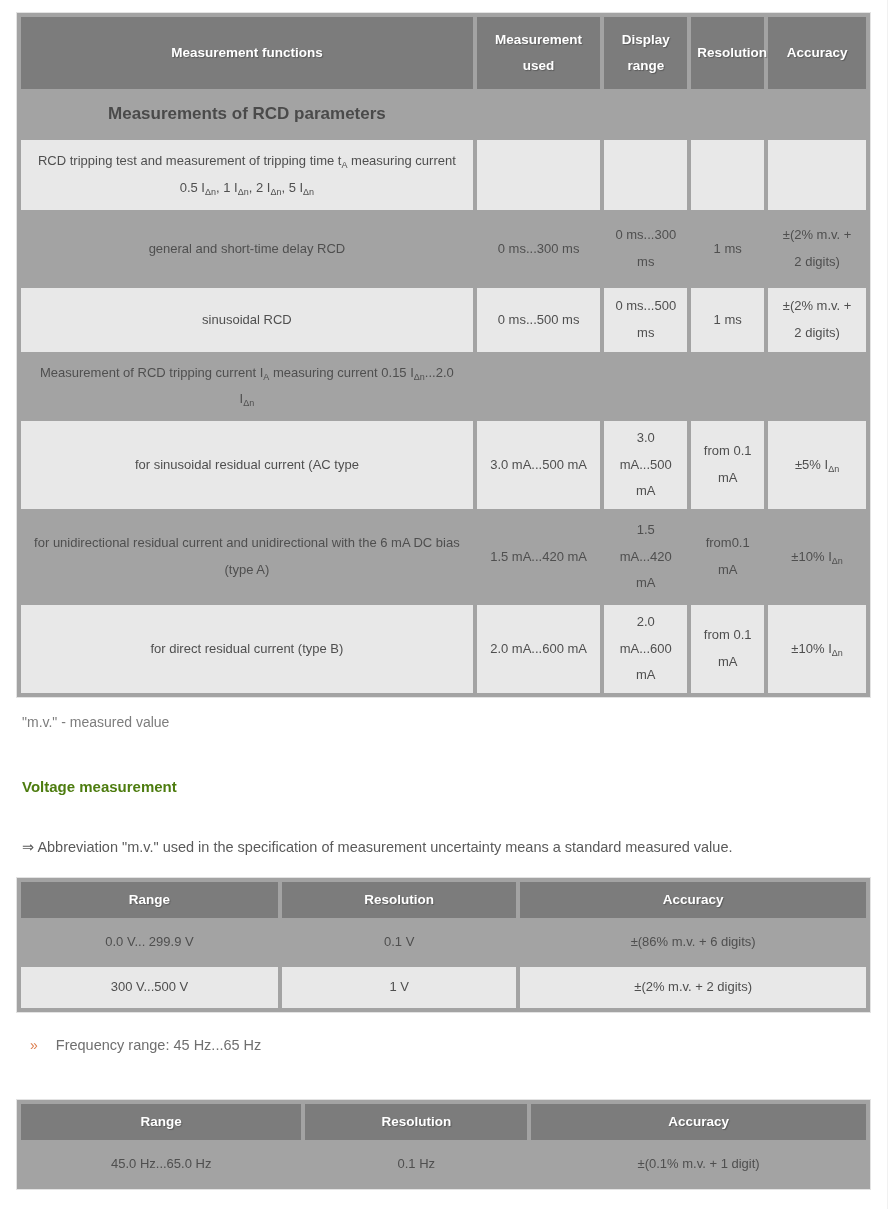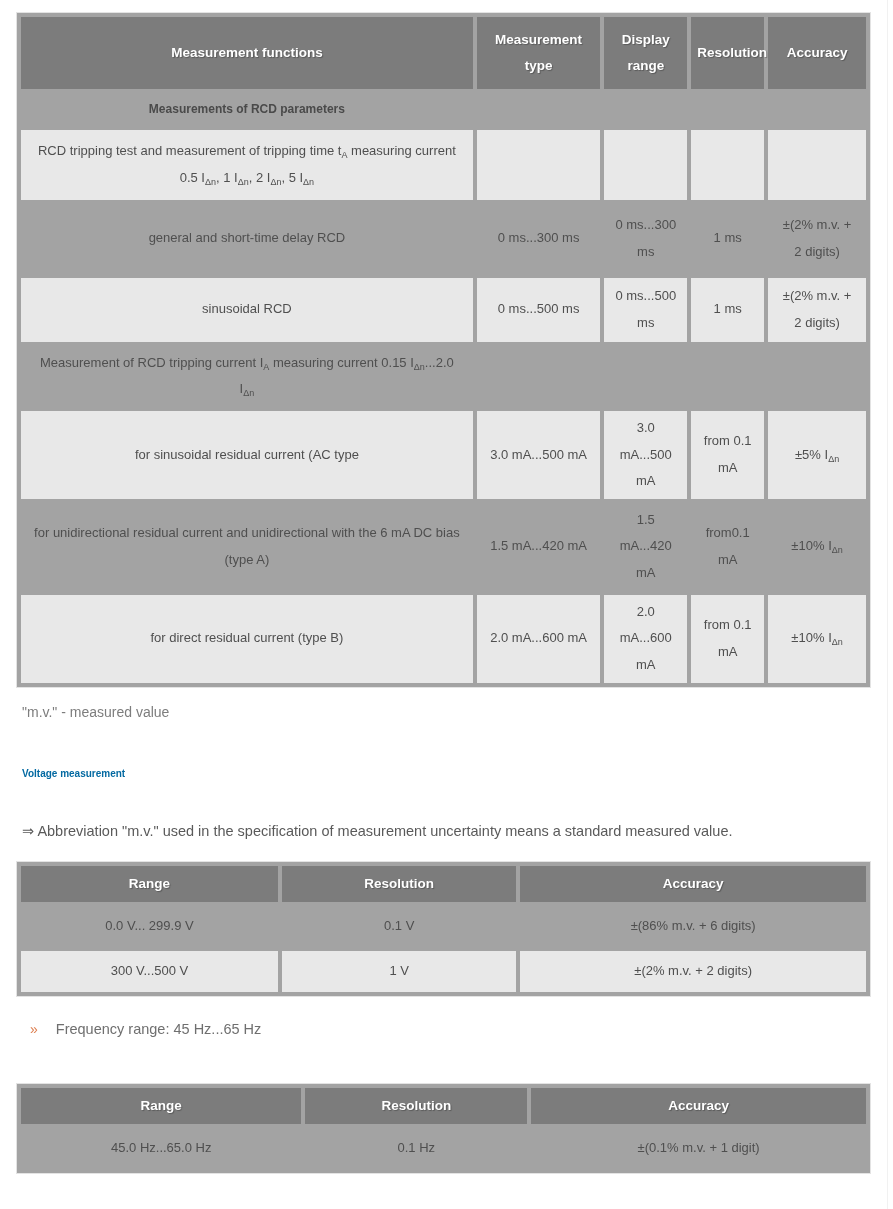--- a/index.html
+++ b/index.html
@@ -29,35 +29,35 @@
   }
   td{
     font-size:13px;line-height:2.05;text-align:center;vertical-align:middle;
     padding:4px 10px;color:var(--text,#4f4f4f);background:transparent;
   }
   tr.shaded td{background:var(--row-alt,#e8e8e8);}
   sub{font-size:9px;line-height:0;vertical-align:-3px;}
 
   
   .main-tbl th{height:64px;}
-  .main-tbl tr.r-section td{height:22px;font-weight:bold;color:#4a4a4a;font-size:12px;}
+  .main-tbl tr.r-section td{height:22px;font-weight:bold;color:#4a4a4a;font-size:17px;}
   .main-tbl tr.h-xl td{height:62px;}
   .main-tbl tr.h-lg td{height:56px;}
   .main-tbl tr.h-md td{height:50px;}
   .main-tbl tr.r-span2 td{height:28px;text-align:center;}
 
   
   .small-tbl th{height:28px;}
   .small-tbl td{height:33px;font-size:13px;}
 
   .footnote{
     margin:16px 0 0 6px;font-size:14px;color:var(--muted,#7d7d7d);
   }
   h3.section-heading{
-    margin:48px 0 0 6px;font-size:10px;font-weight:bold;color:#0369a1;
+    margin:48px 0 0 6px;font-size:15px;font-weight:bold;color:#4d7c0f;
   }
   .note{
     margin:44px 0 0 6px;font-size:14.5px;color:#5a5a5a;
   }
   .tb-mid{margin-top:22px;}
   .tb-freq{margin-top:46px;}
   .bullet-line{
     margin:24px 0 0 14px;font-size:14.5px;color:#6f6f6f;
     display:flex;align-items:baseline;
   }
@@ -75,21 +75,21 @@
       <colgroup>
         <col style="width:54.5%">
           <col style="width:14.9%">
           <col style="width:10%">
           <col style="width:8.8%">
           <col style="width:11.8%">
       </colgroup>
       <tbody>
         <tr>
           <th>Measurement functions</th>
-          <th>Measurement type</th>
+          <th>Measurement used</th>
           <th>Display range</th>
           <th>Resolution</th>
           <th>Accuracy</th>
         </tr>
 
         <tr class="r-section">
           <td>Measurements of RCD parameters</td>
           <td></td>
           <td></td>
           <td></td>

